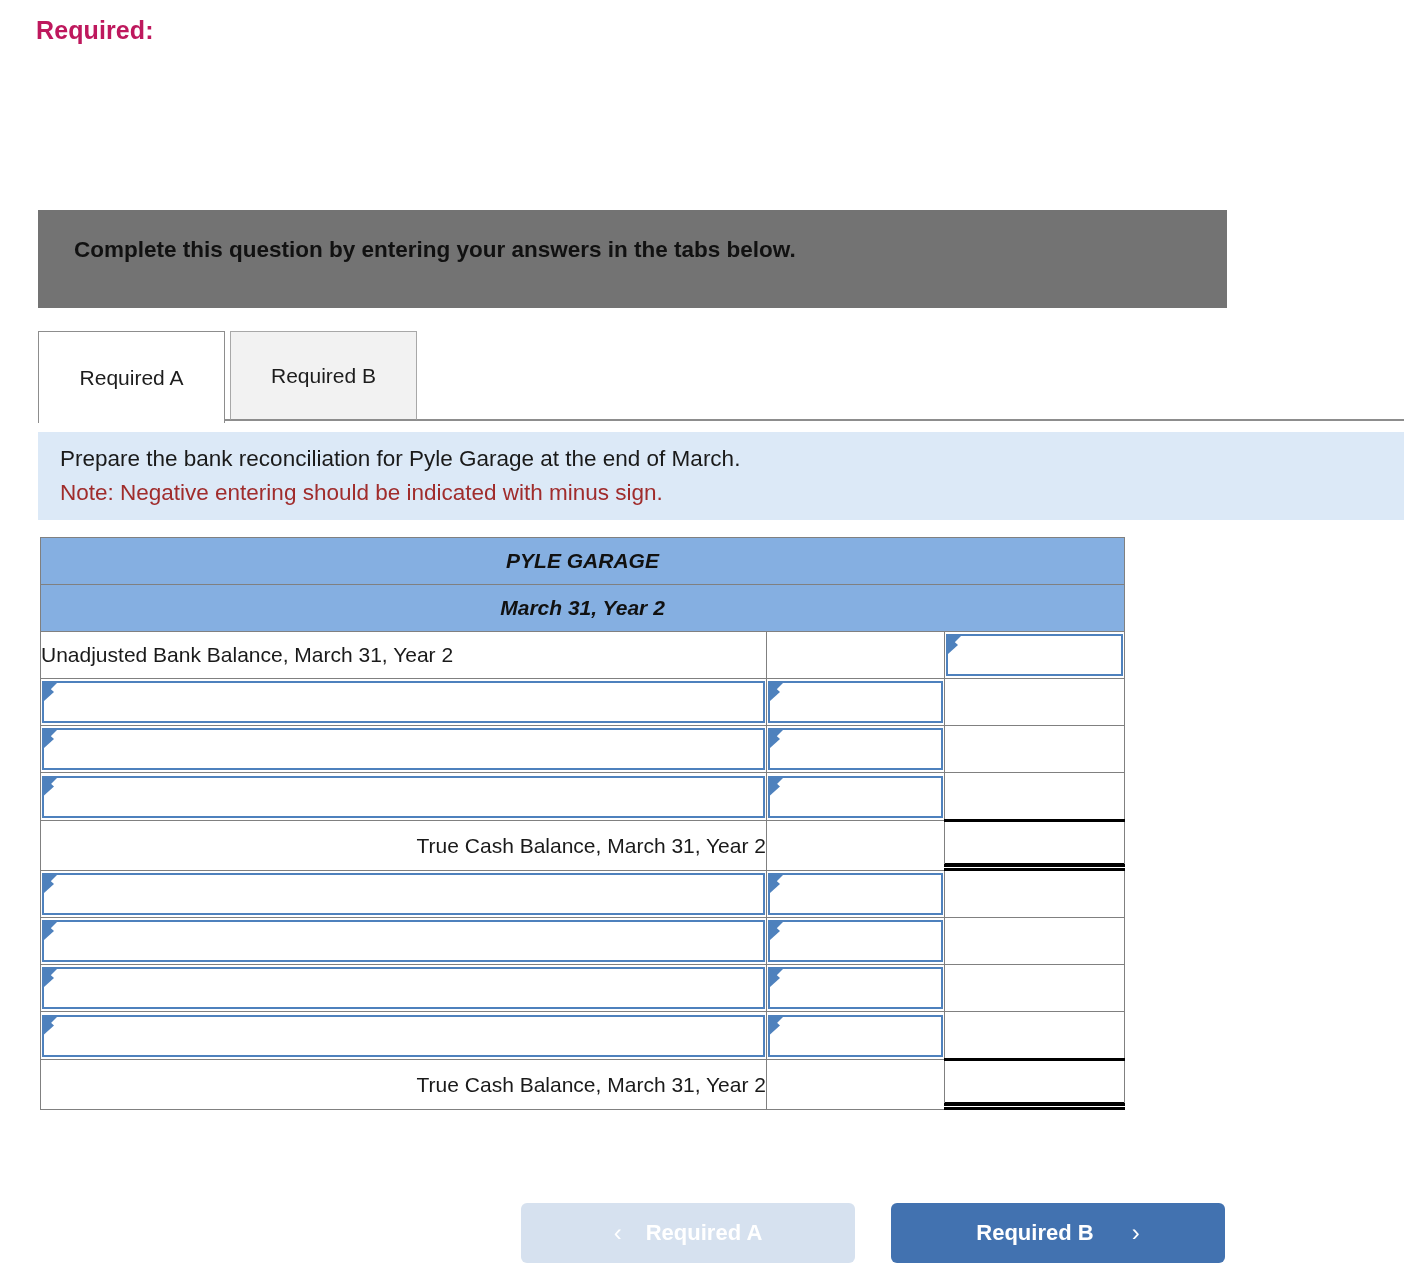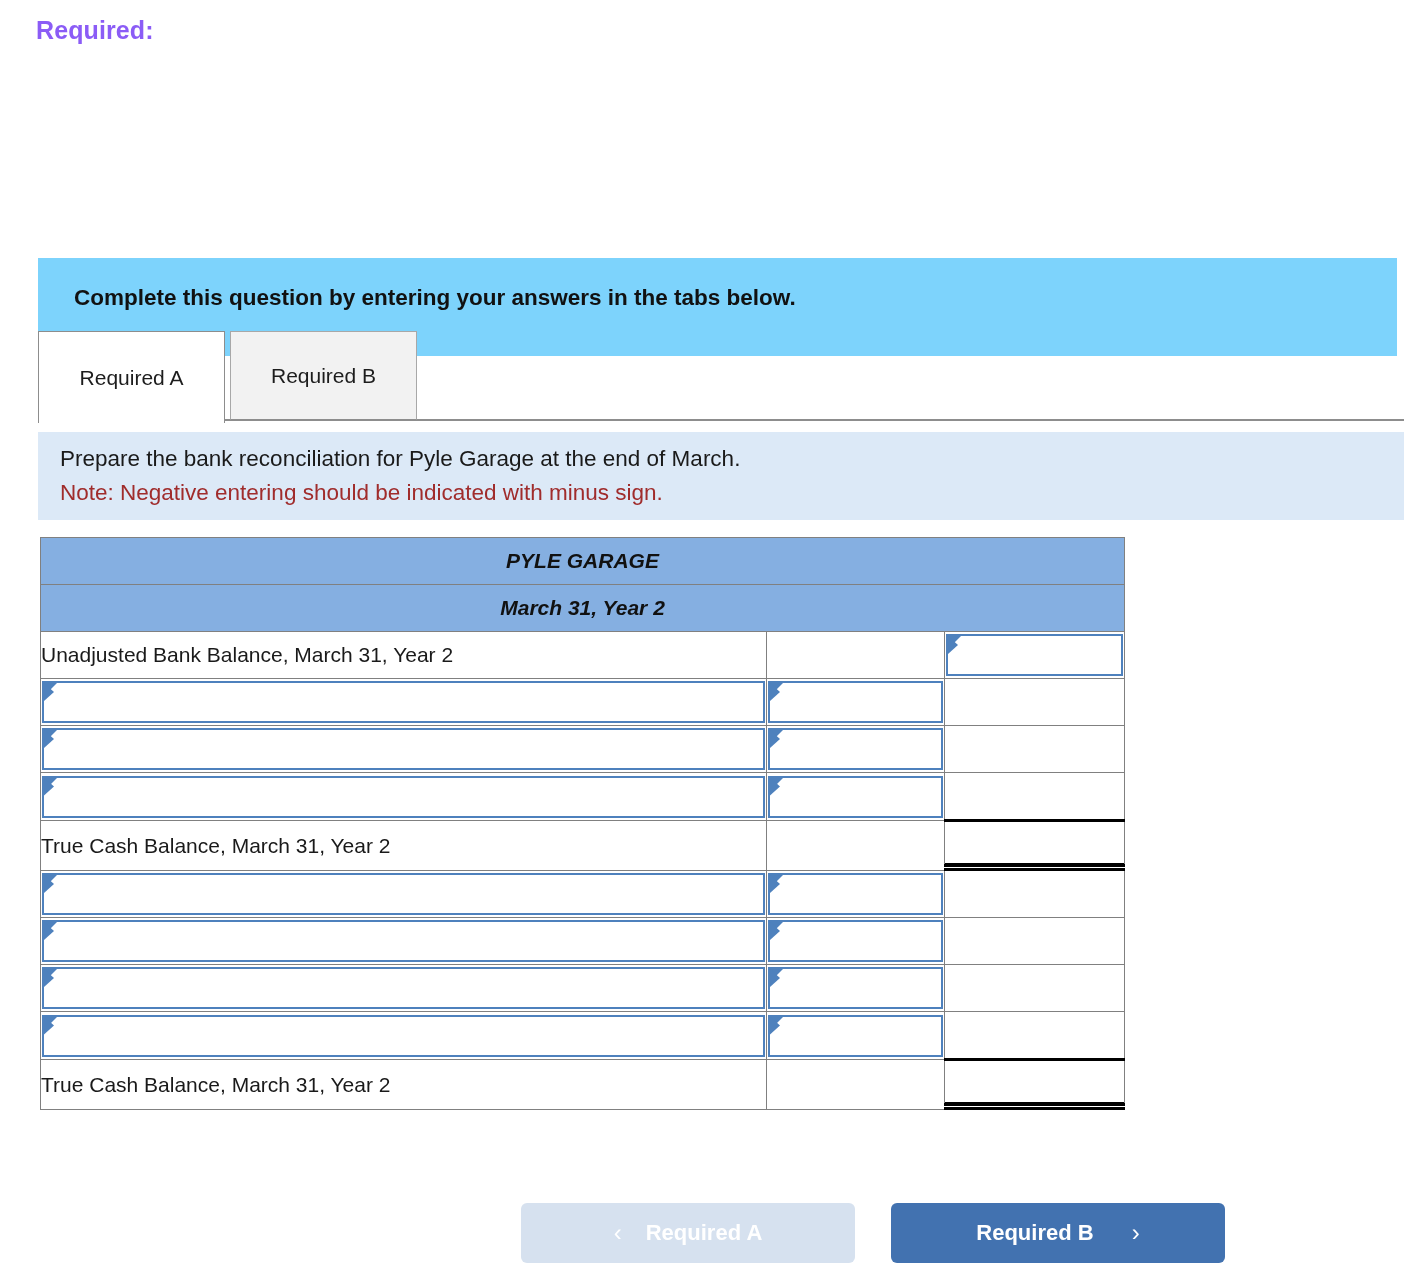--- a/index.html
+++ b/index.html
@@ -16,43 +16,42 @@
     overflow: hidden;
   }
 
   
   .required-heading {
     position: absolute;
     left: 36px;
     top: 16px;
     font-size: 25px;
     font-weight: bold;
-    color: #8b5cf6;
+    color: #be185d;
     letter-spacing: 0.1px;
   }
   .req-lines {
     position: absolute;
     left: 38px;
     top: 86px;
     font-size: 23.5px;
     line-height: 36px;
     color: #1d1d1d;
   }
   .req-lines .lbl { font-weight: bold; }
 
   
   .complete-bar {
     position: absolute;
     left: 38px;
     top: 210px;
-    width: 1359px;
+    width: 1189px;
     height: 98px;
-    background: #7dd3fc;
-    box-sizing: border-box;
-    margin-top: 48px;
+    background: #737373;
+    box-sizing: border-box;
   }
   .complete-bar .txt {
     position: absolute;
     left: 36px;
     top: 27px;
     font-size: 22.5px;
     font-weight: bold;
     color: #111111;
   }
 
@@ -212,21 +211,21 @@
     height: 7px;
     border-top: 3px solid #000000;
     border-bottom: 3px solid #000000;
     background: #ffffff;
     box-sizing: border-box;
   }
   .total-cell-plain {
     border-top: 1px solid #808080 !important;
   }
 
-  .row-total td { height: 48px; }
+  .row-total td { height: 48px; text-align: right; }
 
   
   .navbar {
     position: absolute;
     left: 0;
     top: 1203px;
     width: 1406px;
     height: 62px;
   }
   .btn {

